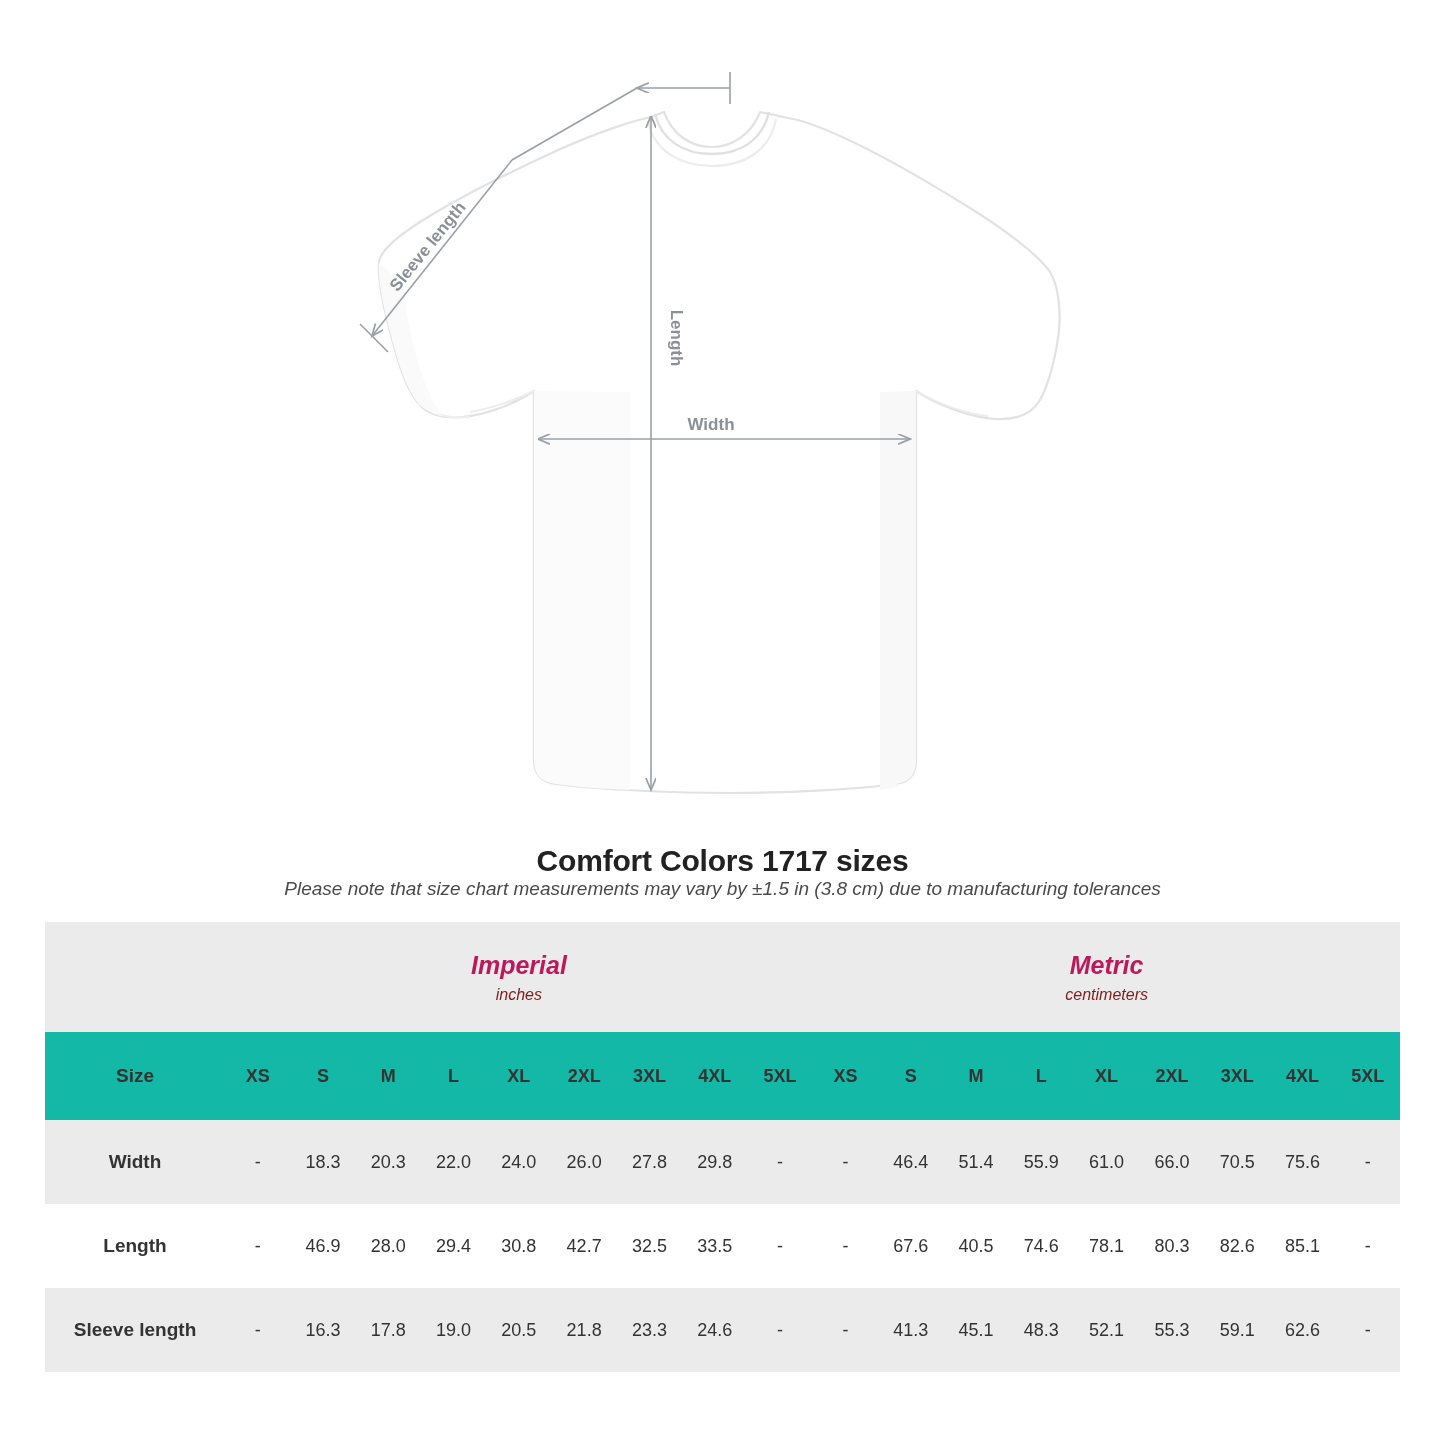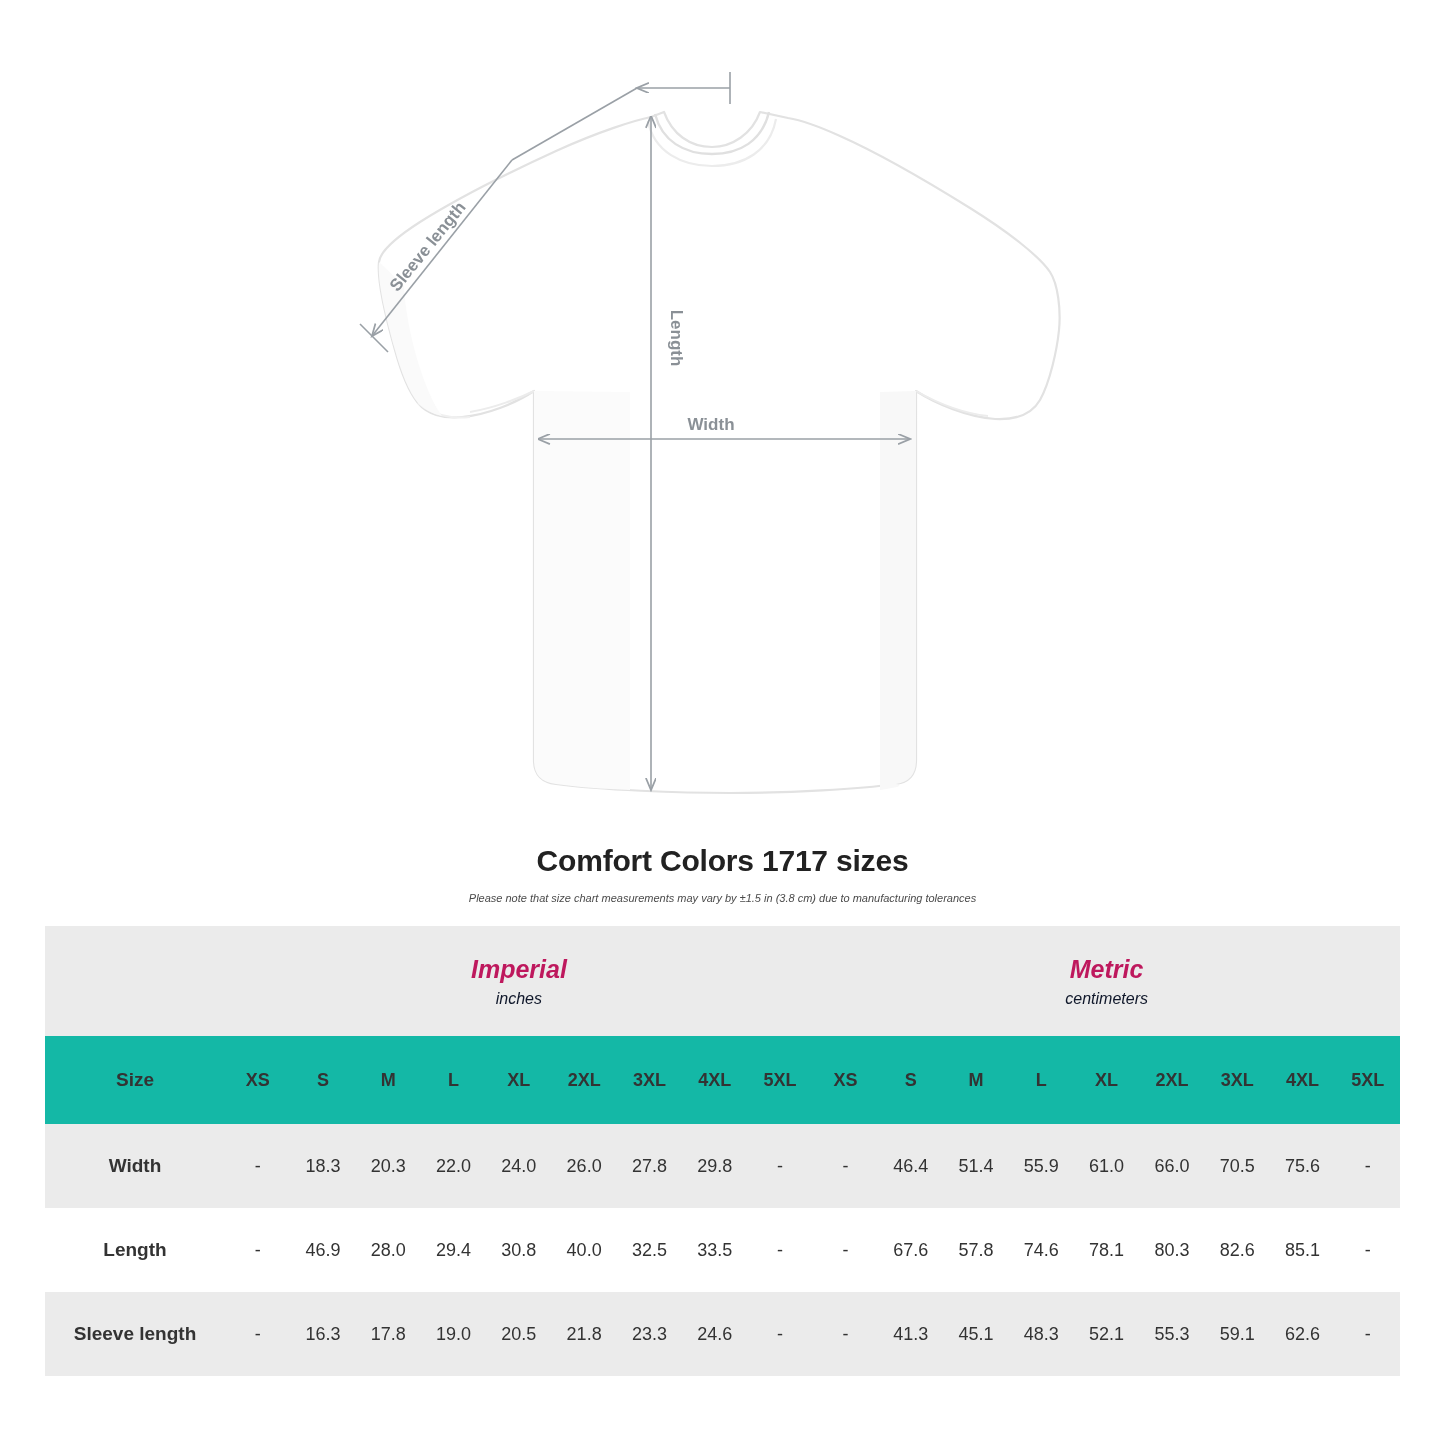--- a/index.html
+++ b/index.html
@@ -35,22 +35,21 @@
     text-align: center;
     margin-top: 14px;
   }
   .chart-title {
     font-size: 30px;
     font-weight: bold;
     color: #222222;
     letter-spacing: -0.2px;
   }
   .chart-note {
-    margin-top: 14px;
-    font-size: 11px;
+    font-size: 19px;
     font-style: italic;
     color: #4a4a4a;
   }
 
   
   .table-wrap {
     margin: 22px 45px 0 45px;
   }
   table.size-table {
     border-collapse: collapse;
@@ -71,21 +70,21 @@
   }
   .unit-name {
     font-size: 25px;
     font-style: italic;
     font-weight: bold;
     color: #be185d;
   }
   .unit-sub {
     font-size: 16px;
     font-style: italic;
-    color: #0f172a;
+    color: #7f1d1d;
     margin-top: 6px;
   }
   
   .size-row td {
     background: #14b8a6;
     height: 86px;
     font-size: 18px;
     font-weight: bold;
     color: #333333;
   }
@@ -281,27 +280,27 @@
           <td>-</td>
         </tr>
 
         <tr class="data-row plain">
           <td class="label-cell">Length</td>
           <td>-</td>
           <td>46.9</td>
           <td>28.0</td>
           <td>29.4</td>
           <td>30.8</td>
-          <td>40.0</td>
+          <td>42.7</td>
           <td>32.5</td>
           <td>33.5</td>
           <td>-</td>
           <td>-</td>
           <td>67.6</td>
-          <td>57.8</td>
+          <td>40.5</td>
           <td>74.6</td>
           <td>78.1</td>
           <td>80.3</td>
           <td>82.6</td>
           <td>85.1</td>
           <td>-</td>
         </tr>
 
         <tr class="data-row shaded">
           <td class="label-cell">Sleeve length</td>

